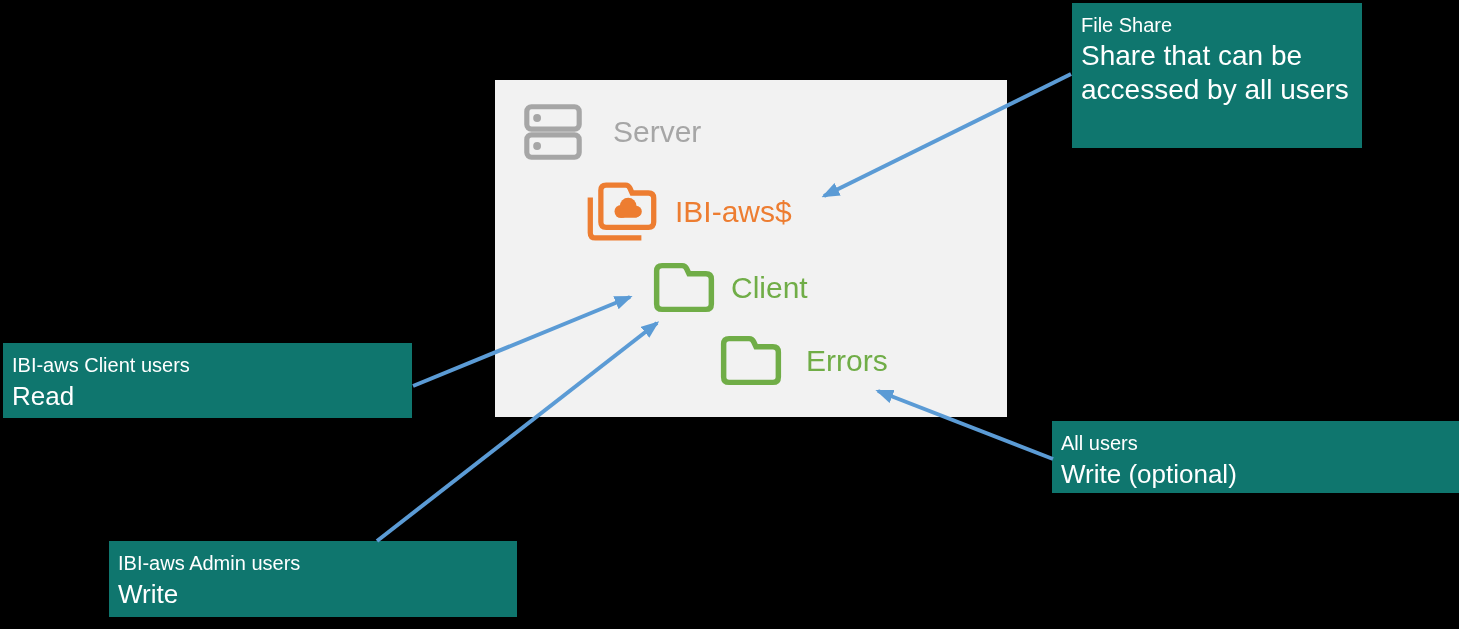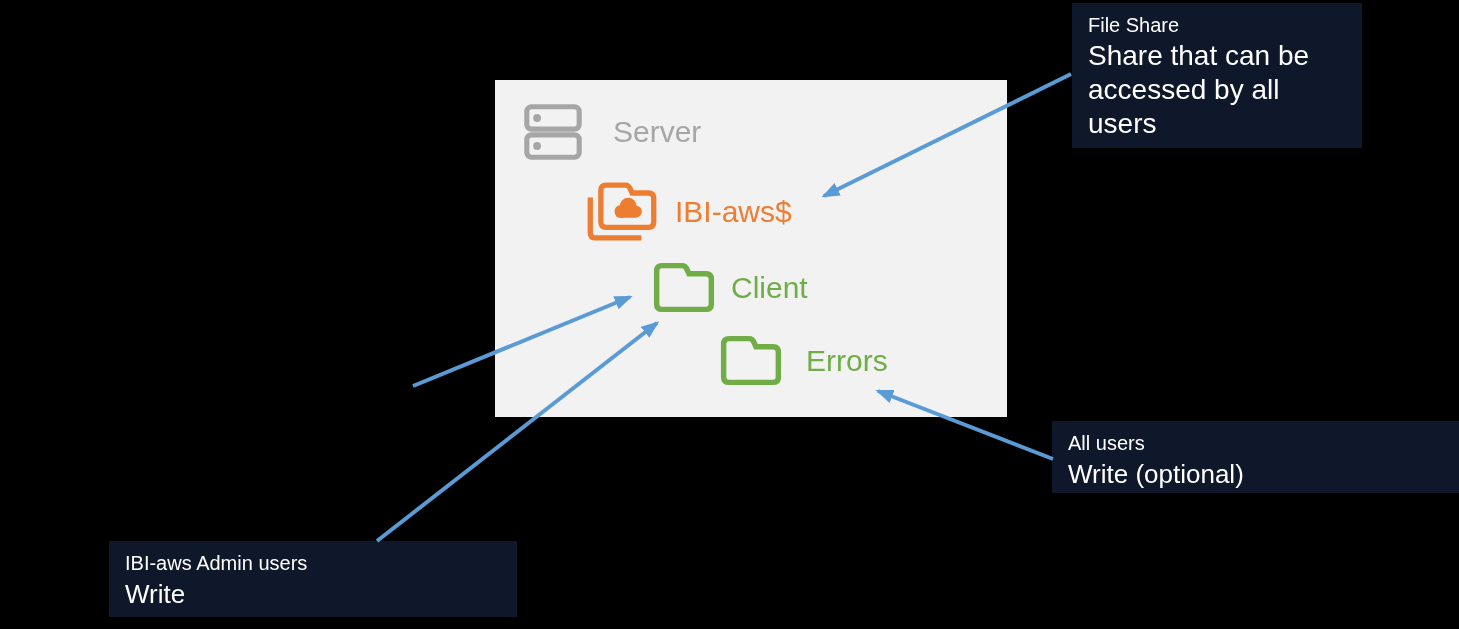--- a/index.html
+++ b/index.html
@@ -30,24 +30,24 @@
   .share-row    { left: 90px;  top: 98px;  gap: 16px; }
   .client-row   { left: 158px; top: 180px; gap: 16px; }
   .errors-row   { left: 225px; top: 253px; gap: 24px; }
   .server-label { font-size: 30px; color: #A6A6A6; }
   .share-label  { font-size: 30px; color: #ED7D31; }
   .green-label  { font-size: 30px; color: #70AD47; }
 
   
   .callout {
     position: absolute;
-    background: #0f172a;
+    background: #0f766e;
     color: #FFFFFF;
     box-sizing: border-box;
-    padding: 9px 16px;
+    padding: 9px 9px;
   }
   .callout .title { font-size: 20px; line-height: 27px; }
   .callout .body  { font-size: 26px; line-height: 34px; }
   .callout-file-share  { left: 1072px; top: 3px;   width: 290px; height: 145px; }
   .callout-file-share .body { font-size: 28px; }
   .callout-client-users { left: 3px;   top: 343px; width: 409px; height: 75px; }
   .callout-admin-users  { left: 109px; top: 541px; width: 408px; height: 76px; }
   .callout-all-users    { left: 1052px; top: 421px; width: 407px; height: 72px; }
 
   
@@ -114,20 +114,24 @@
       <span class="label green-label">Errors</span>
     </div>
 
   </div>
 
   <div class="callout callout-file-share">
     <div class="title">File Share</div>
     <div class="body">Share that can be accessed by all users</div>
   </div>
 
+  <div class="callout callout-client-users">
+    <div class="title">IBI-aws Client users</div>
+    <div class="body">Read</div>
+  </div>
 
   <div class="callout callout-admin-users">
     <div class="title">IBI-aws Admin users</div>
     <div class="body">Write</div>
   </div>
 
   <div class="callout callout-all-users">
     <div class="title">All users</div>
     <div class="body">Write (optional)</div>
   </div>

